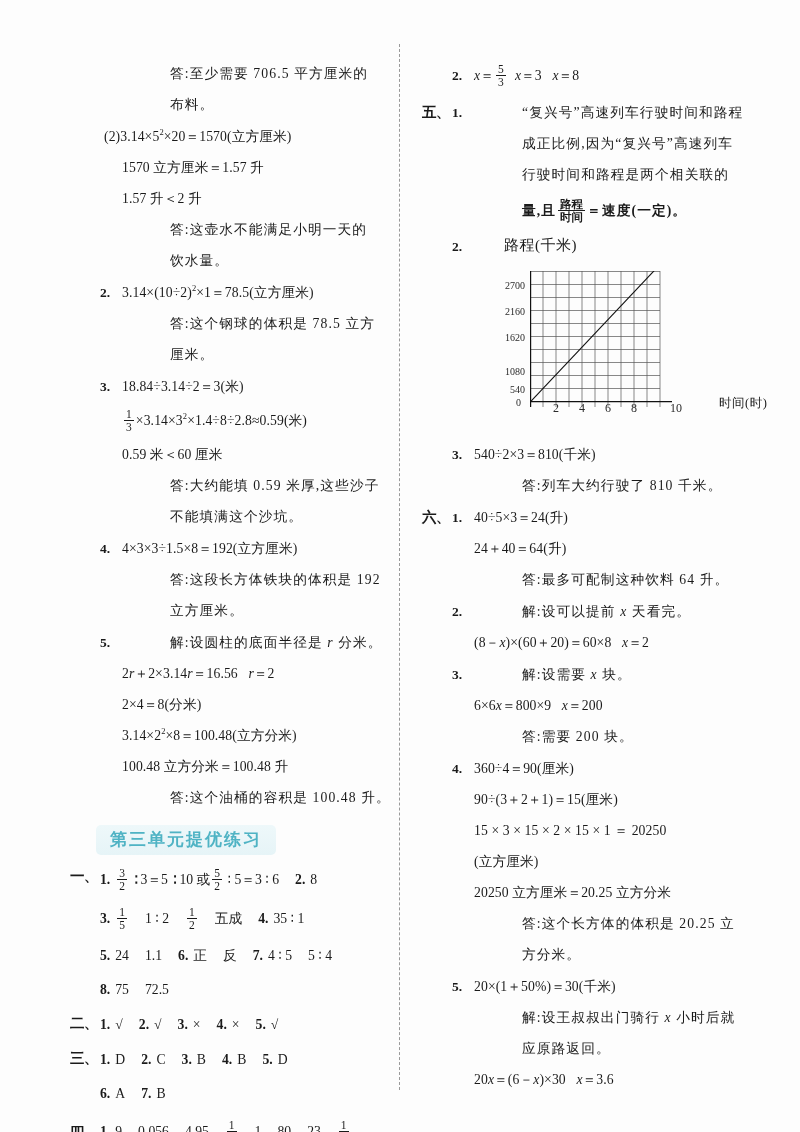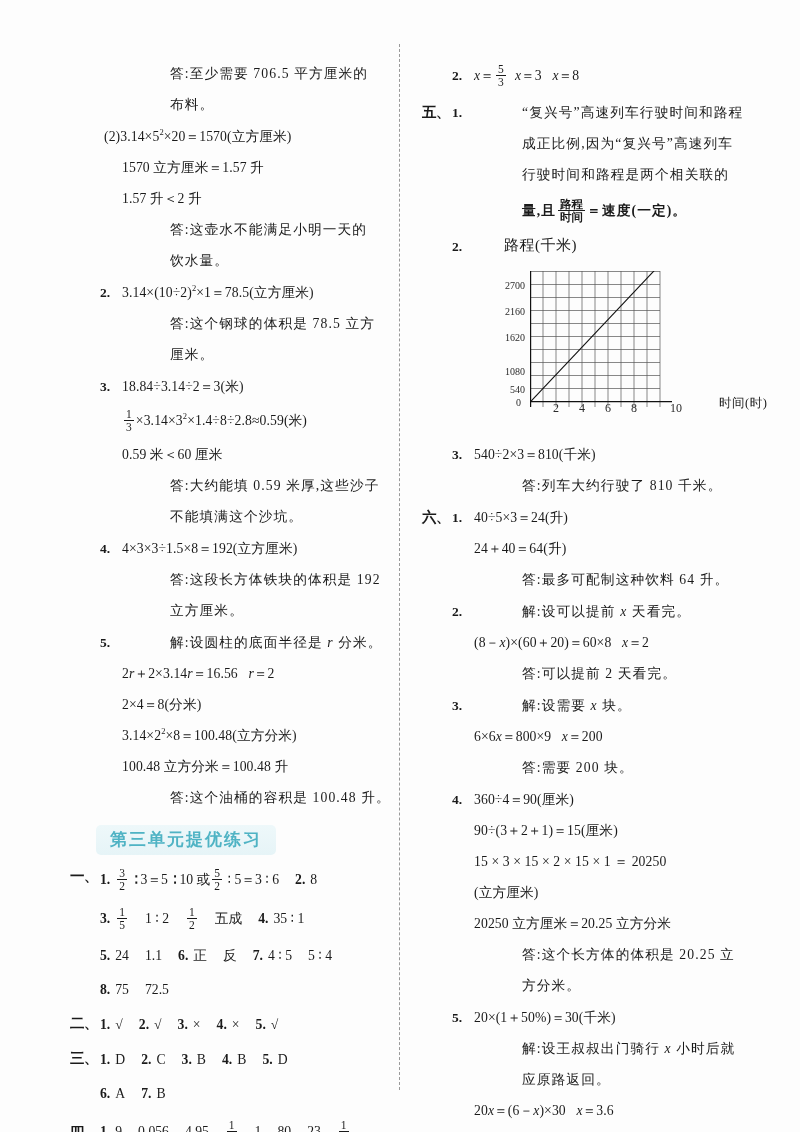--- a/index.html
+++ b/index.html
@@ -491,21 +491,20 @@
           <div class="ln cjk">答:最多可配制这种饮料 64 升。</div>
         </div>
       </div>
 
       <div class="blk">
         <div class="sec-mark empty"></div>
         <div class="num">2.</div>
         <div class="lines">
           <div class="ln cjk">解:设可以提前 <span class="ital">x</span> 天看完。</div>
           <div class="ln">(8－<span class="ital">x</span>)×(60＋20)＝60×8&nbsp;&nbsp;&nbsp;<span class="ital">x</span>＝2</div>
-          <div class="ln cjk">答:可以提前 2 天看完。</div>
         </div>
       </div>
 
       <div class="blk">
         <div class="sec-mark empty"></div>
         <div class="num">3.</div>
         <div class="lines">
           <div class="ln cjk">解:设需要 <span class="ital">x</span> 块。</div>
           <div class="ln">6×6<span class="ital">x</span>＝800×9&nbsp;&nbsp;&nbsp;<span class="ital">x</span>＝200</div>
           <div class="ln cjk">答:需要 200 块。</div>

